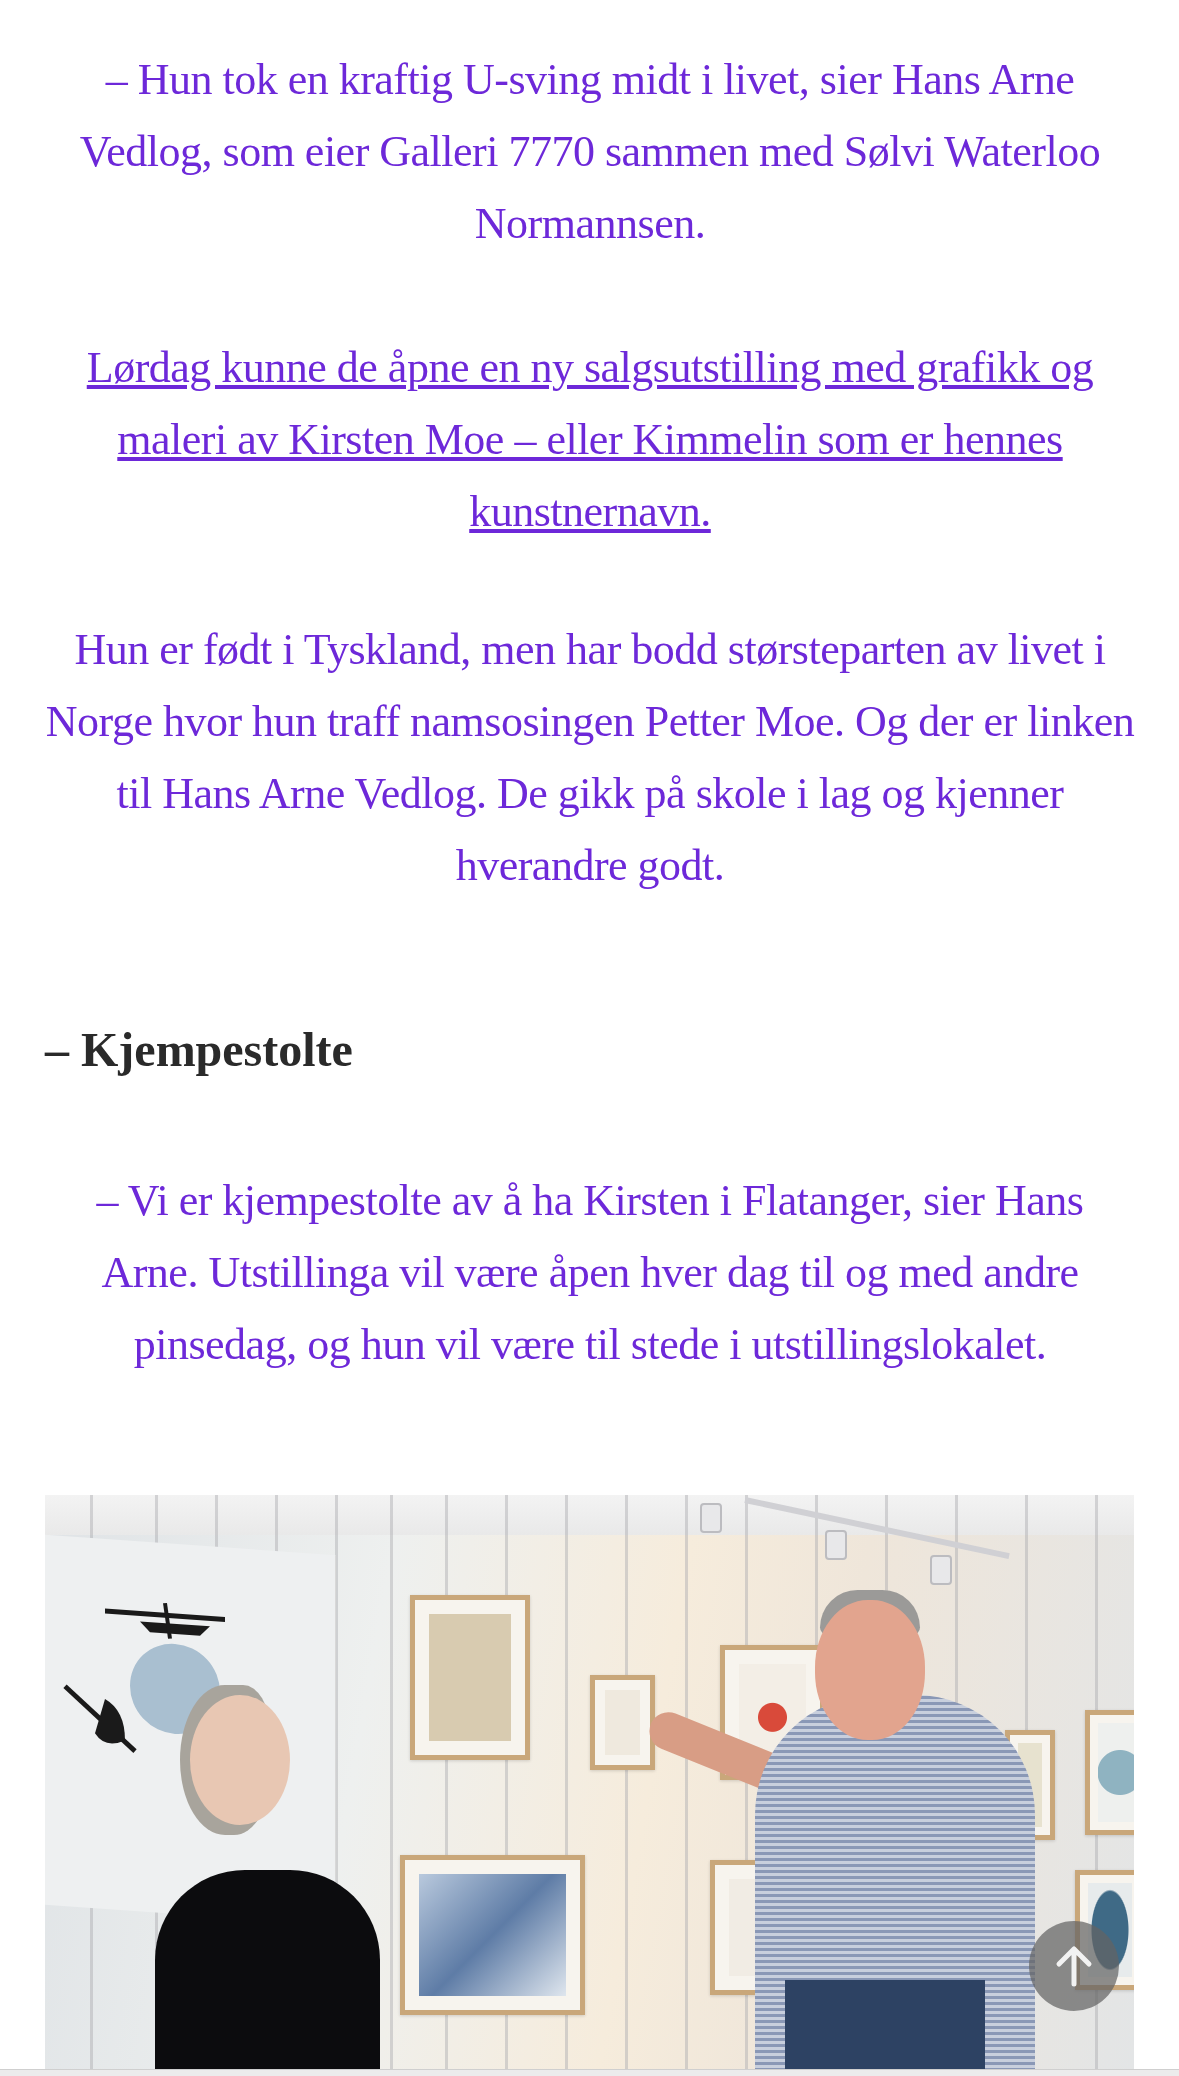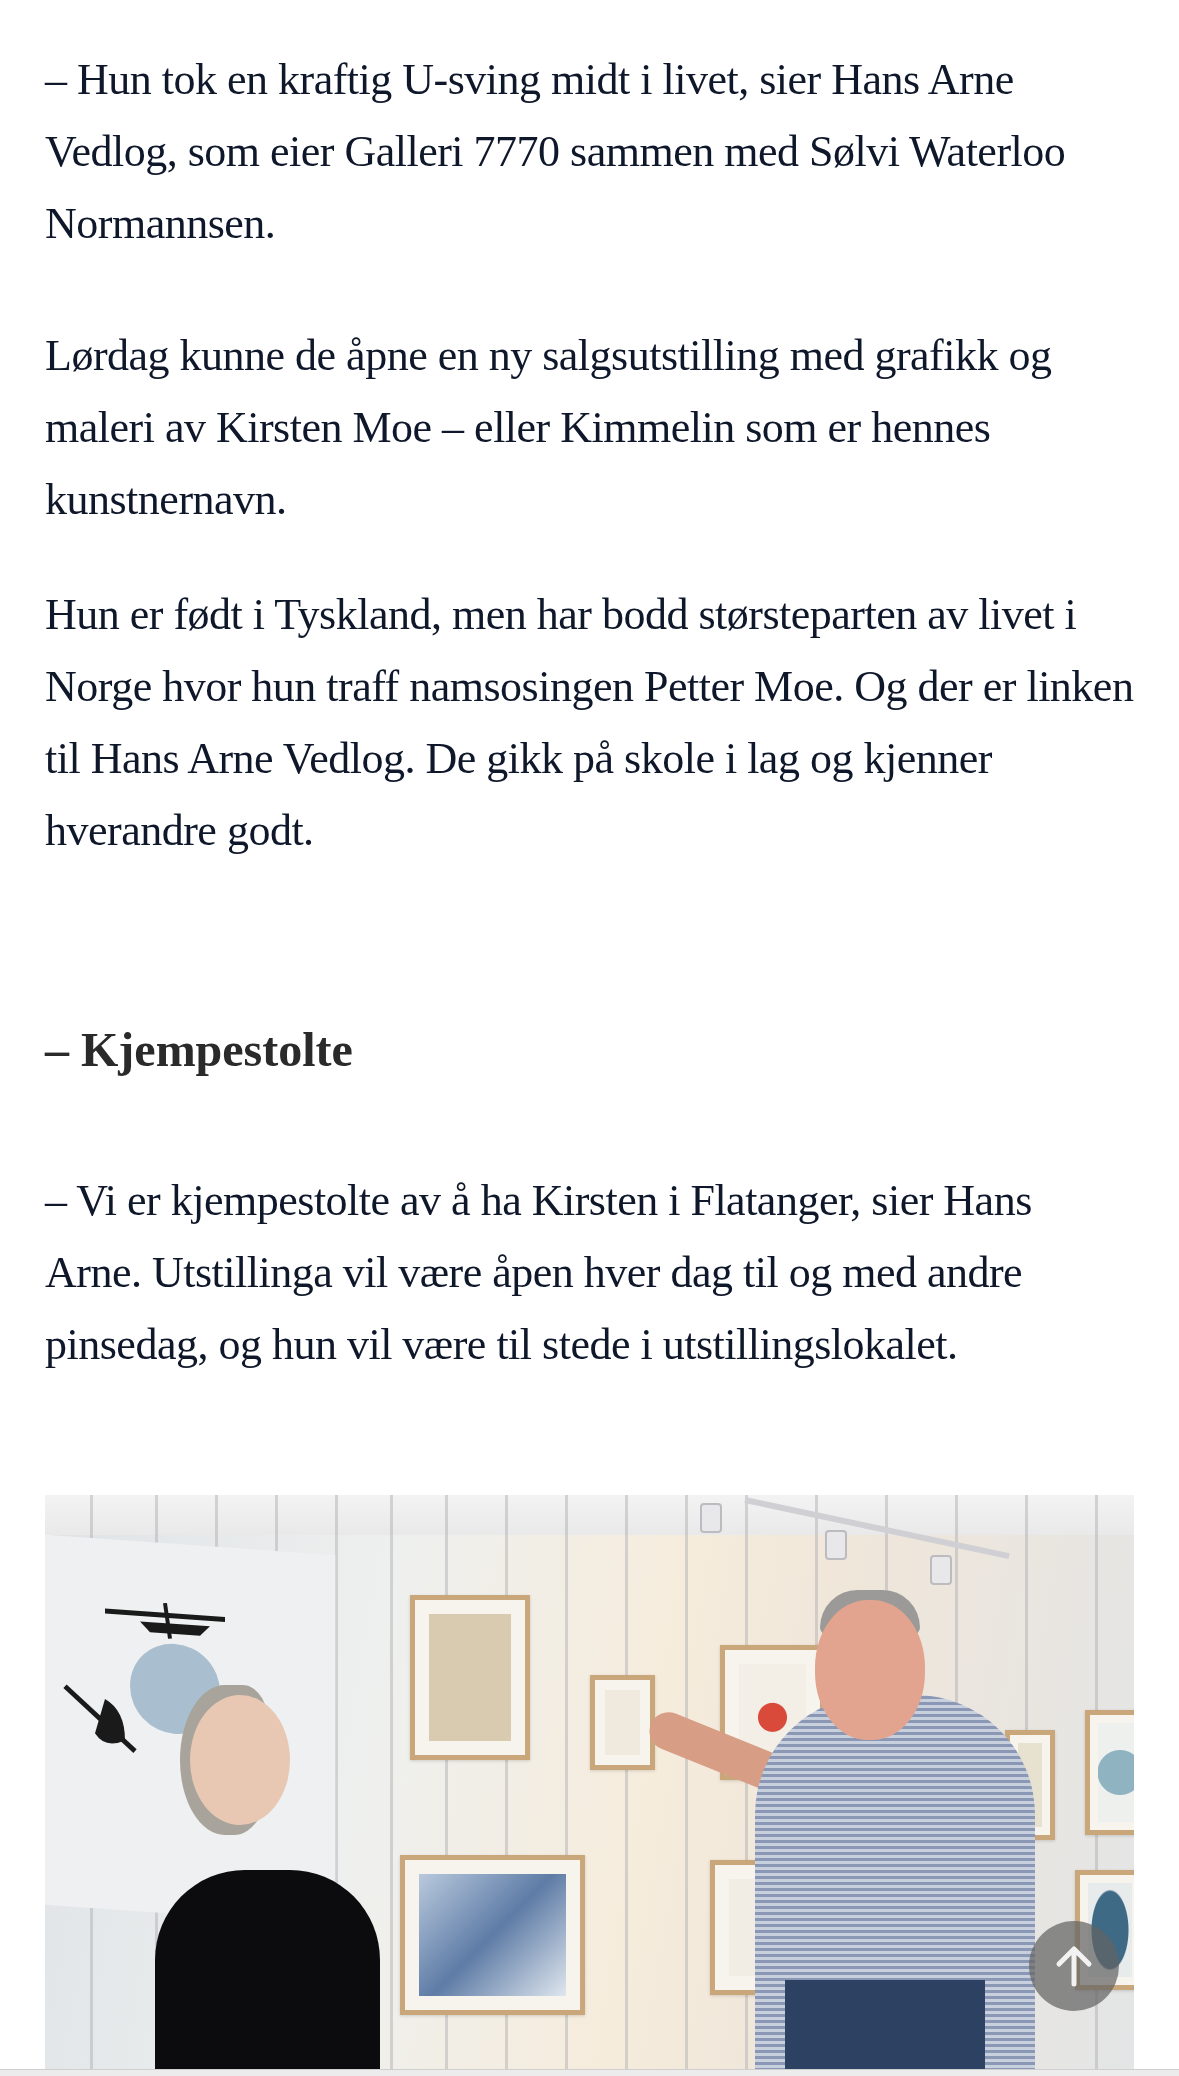--- a/index.html
+++ b/index.html
@@ -1,23 +1,23 @@
 <!DOCTYPE html>
 <html><head>
 <meta charset="utf-8">
 <style>
   html, body { margin:0; padding:0; background:#ffffff; }
   body { width:1179px; height:2076px; position:relative; overflow:hidden;
          font-family:"DejaVu Serif","Liberation Serif",serif; color:#2b2b2b; }
   .article { position:absolute; left:45px; top:0; width:1090px; }
   .para { margin:0; font-size:44px; line-height:72px; letter-spacing:-0.5px;
-          font-family:"Liberation Serif","DejaVu Serif",serif; color:#0f172a; }
+          font-family:"Liberation Serif","DejaVu Serif",serif; color:#6d28d9;text-align:center; }
   .p1 { position:absolute; top:44px; }
-  .p2 { position:absolute; top:320px; }
-  .p3 { position:absolute; top:579px; }
+  .p2 { position:absolute; top:332px;text-decoration:underline; }
+  .p3 { position:absolute; top:614px; }
   .h2 { position:absolute; top:1014px; margin:0; font-size:48px; font-weight:bold;
         font-family:"Liberation Serif","DejaVu Serif",serif; color:#2a2a2a; line-height:72px; }
   .p4 { position:absolute; top:1165px; }
   .photo { position:absolute; left:45px; top:1495px; width:1089px; height:575px; overflow:hidden;
            background:linear-gradient(100deg,#dfe3e6 0%,#eef0ef 30%,#f6ecdc 55%,#efe6da 70%,#e3e5e6 100%); }
   .plank { position:absolute; top:0; bottom:0; width:3px; background:rgba(170,170,175,0.45); }
   .ceiling { position:absolute; left:0; right:0; top:0; height:40px; background:linear-gradient(#f3f3f3,#e9e9e9); }
   .poster { position:absolute; left:0; top:50px; width:290px; height:370px; background:#eef0f1; border-right:1px solid #d8d8d8; transform:skewY(4deg); }
   .frame { position:absolute; border:5px solid #c9a77a; background:#f7f4ee; box-shadow:0 1px 3px rgba(0,0,0,0.15); }
   .art { position:absolute; inset:14px; }

